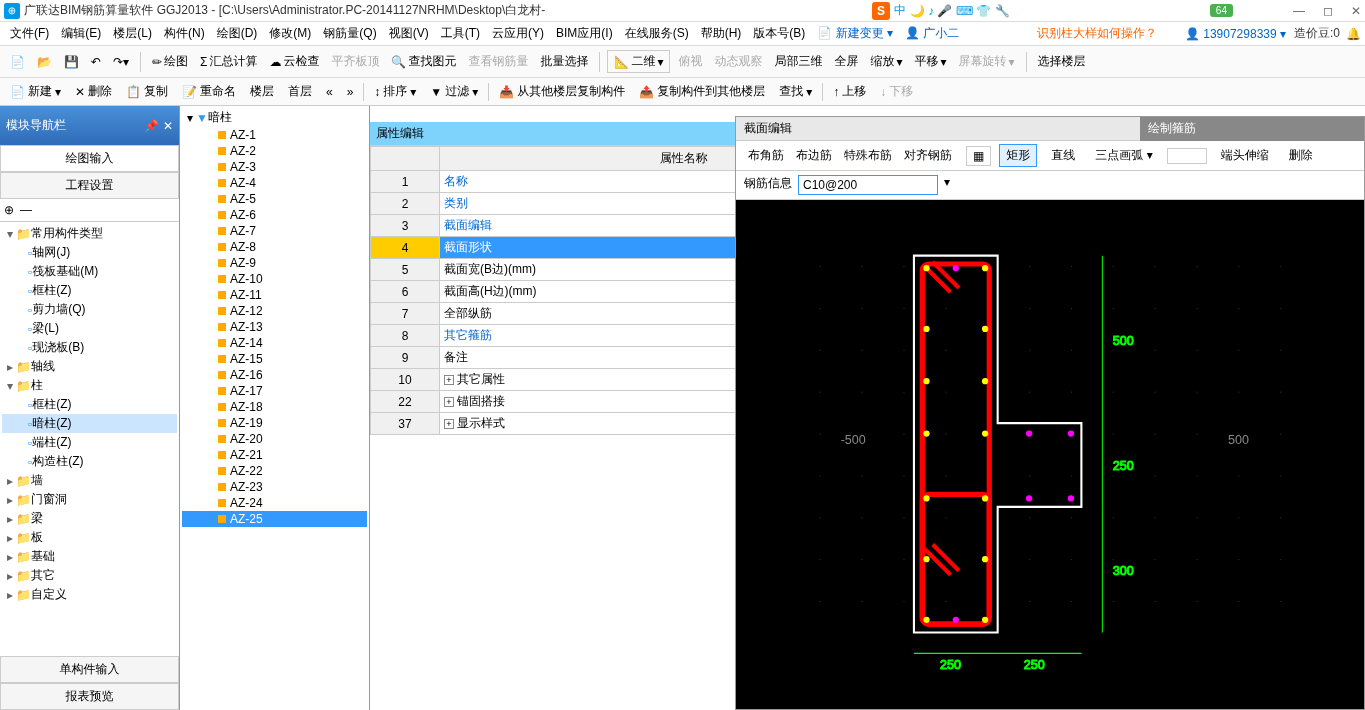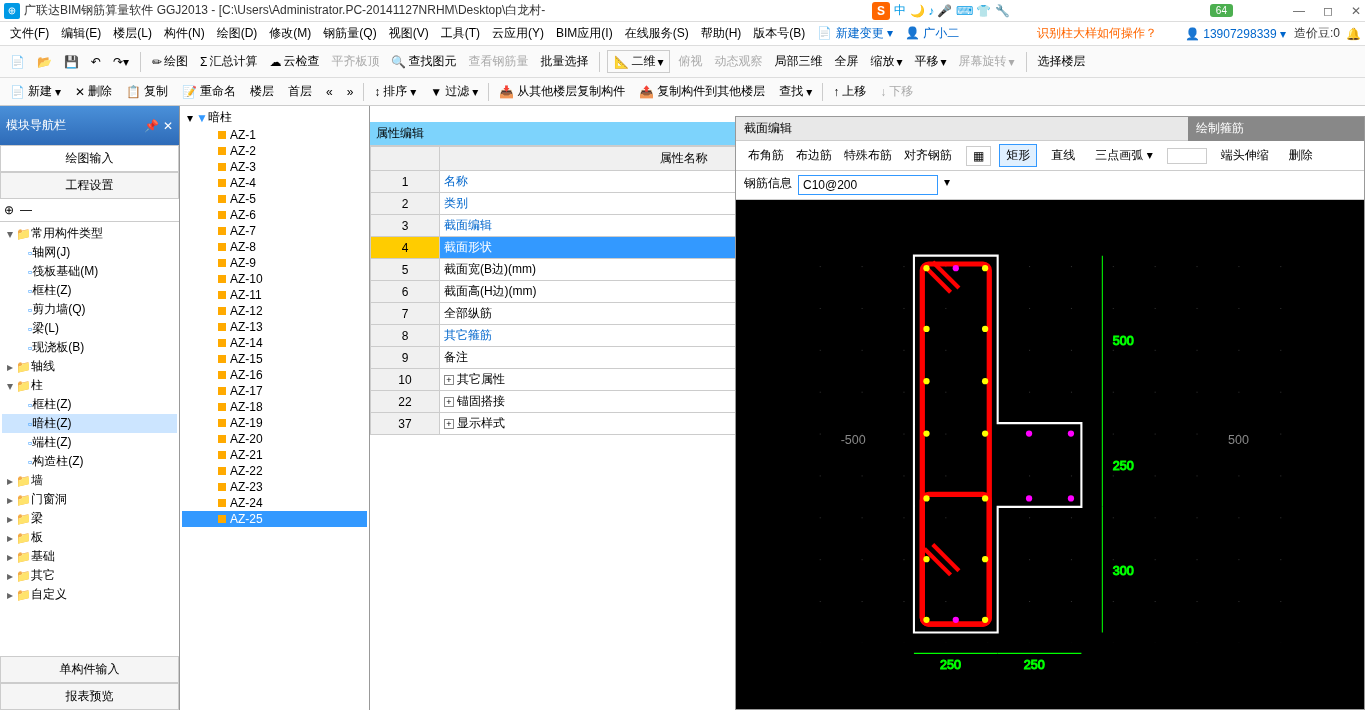--- a/index.html
+++ b/index.html
@@ -59,21 +59,21 @@
 .prop-table td.name { width: 170px; }
 .prop-table td.val { width: 130px; }
 .prop-table td.chk { width: 20px; text-align: center; }
 .prop-table tr.selected td { background: #3399ff; color: #fff; }
 .prop-table tr.selected td.num { background: #ffcc00; color: #000; }
 .prop-table .blue-text { color: #0066cc; }
 .prop-table .plus { display: inline-block; width: 10px; height: 10px; border: 1px solid #888; text-align: center; line-height: 8px; font-size: 9px; margin-right: 3px; }
 .section-editor { position: absolute; left: 365px; top: 10px; right: 0; bottom: 0; background: #fff; border: 1px solid #999; display: flex; flex-direction: column; }
 .editor-titlebar { display: flex; }
 .editor-title { flex: 1; background: #e8e8e8; padding: 3px 8px; border-bottom: 1px solid #ccc; }
-.editor-title2 { width: 176px; background: #888; color: #fff; padding: 3px 8px; }
+.editor-title2 { width: 224px; background: #888; color: #fff; padding: 3px 8px; }
 .editor-toolbar { display: flex; align-items: center; padding: 3px 6px; gap: 8px; border-bottom: 1px solid #ccc; flex-wrap: wrap; }
 .editor-toolbar .ebtn { padding: 2px 6px; cursor: pointer; }
 .editor-toolbar .ebtn.active { border: 1px solid #3399ff; background: #e0f0ff; }
 .rebar-row { display: flex; align-items: flex-start; padding: 4px 8px; gap: 6px; border-bottom: 1px solid #ccc; }
 .rebar-row input { border: 1px solid #3399ff; padding: 2px 4px; width: 140px; }
 .canvas { flex: 1; background: #000; position: relative; overflow: hidden; }
 .status-row { display: flex; padding: 3px 6px; border-top: 1px solid #ccc; background: #f5f5f5; }
 .status-row .coord { width: 140px; border: 1px solid #ccc; padding: 1px 4px; background: #fff; }
 .status-row .hint { flex: 1; padding: 1px 8px; }
 .folder-icon { color: #ffaa00; }

